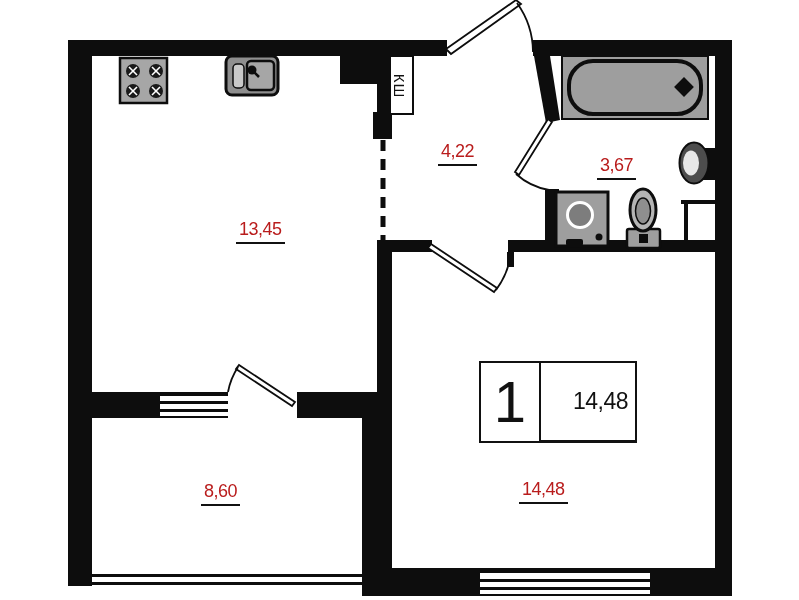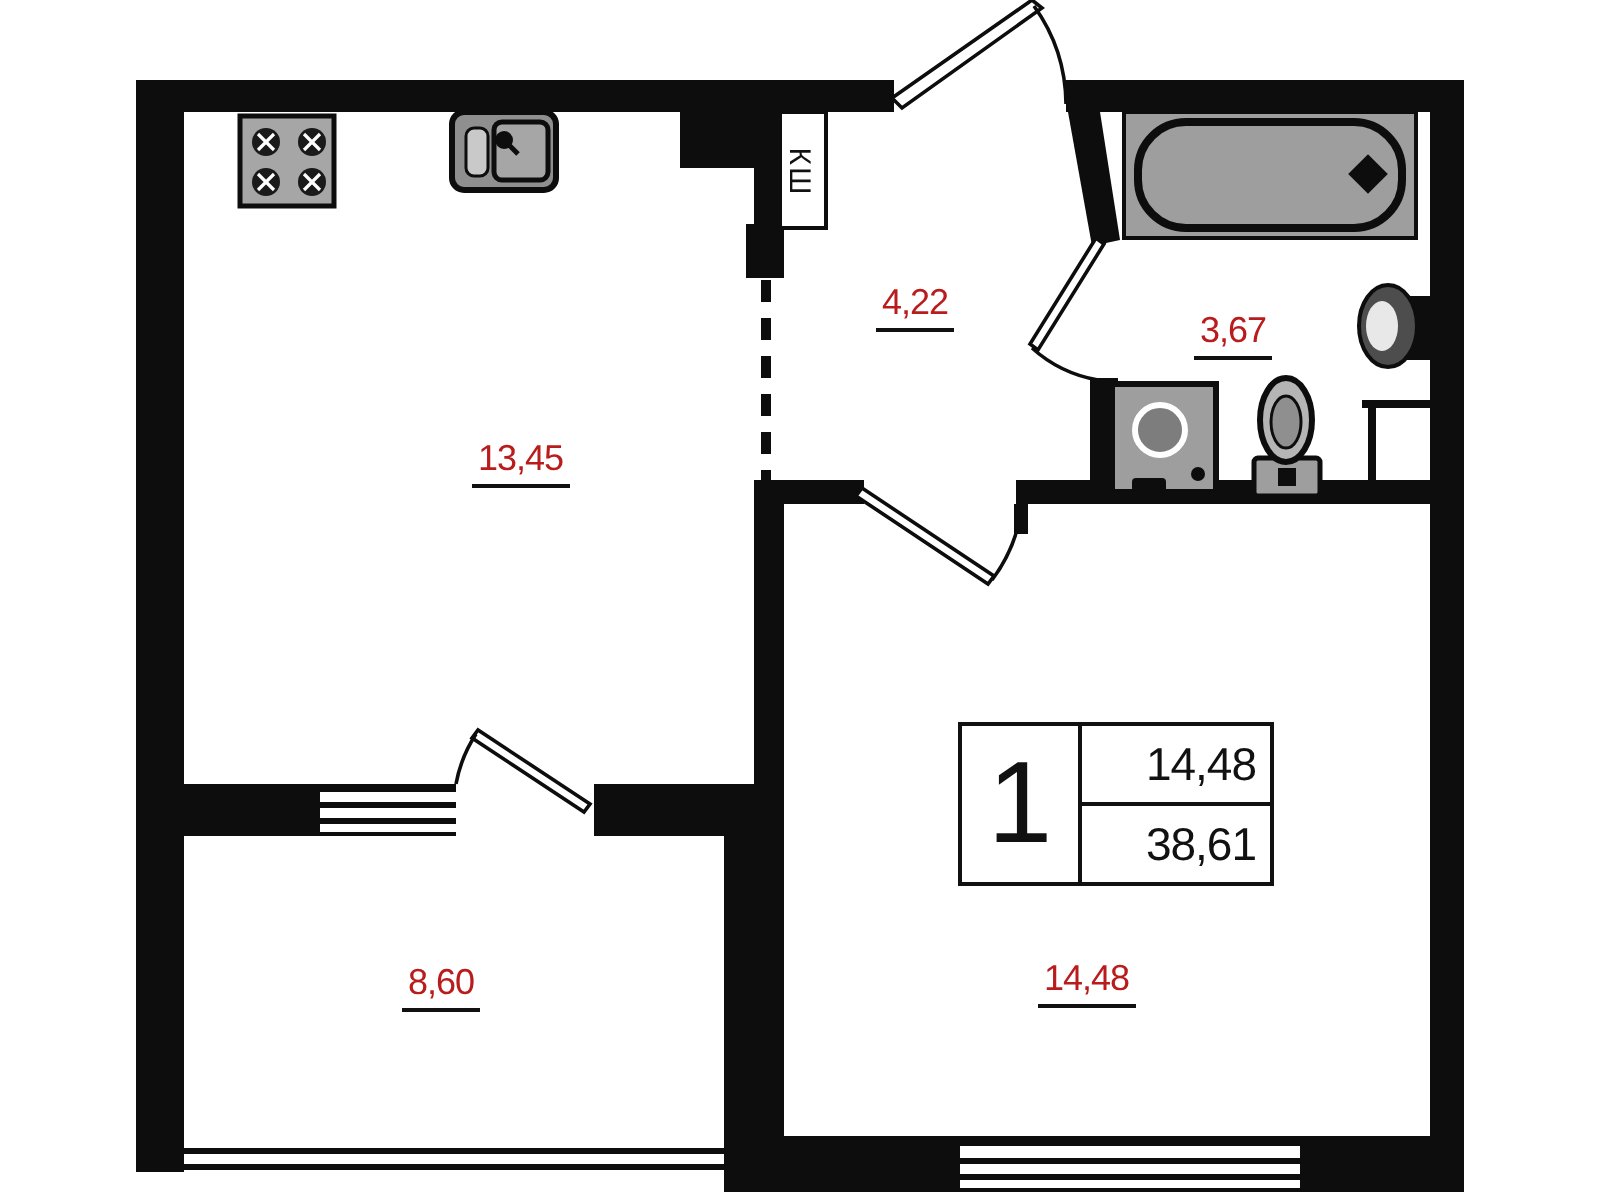--- a/index.html
+++ b/index.html
@@ -181,17 +181,16 @@
   <div class="room-label" style="left:201px;top:482px;">8,60</div>
 
   <div class="room-label" style="left:519px;top:480px;">14,48</div>
 
   <div class="closet-label">КШ</div>
 
   <div class="area-table">
     <div class="flat-num">1</div>
     <div class="tbl-rows">
       <div class="tbl-row top">14,48</div>
-      <div class="tbl-row bot">38,61</div>
     </div>
   </div>
 
 </div>
 
 </body></html>

